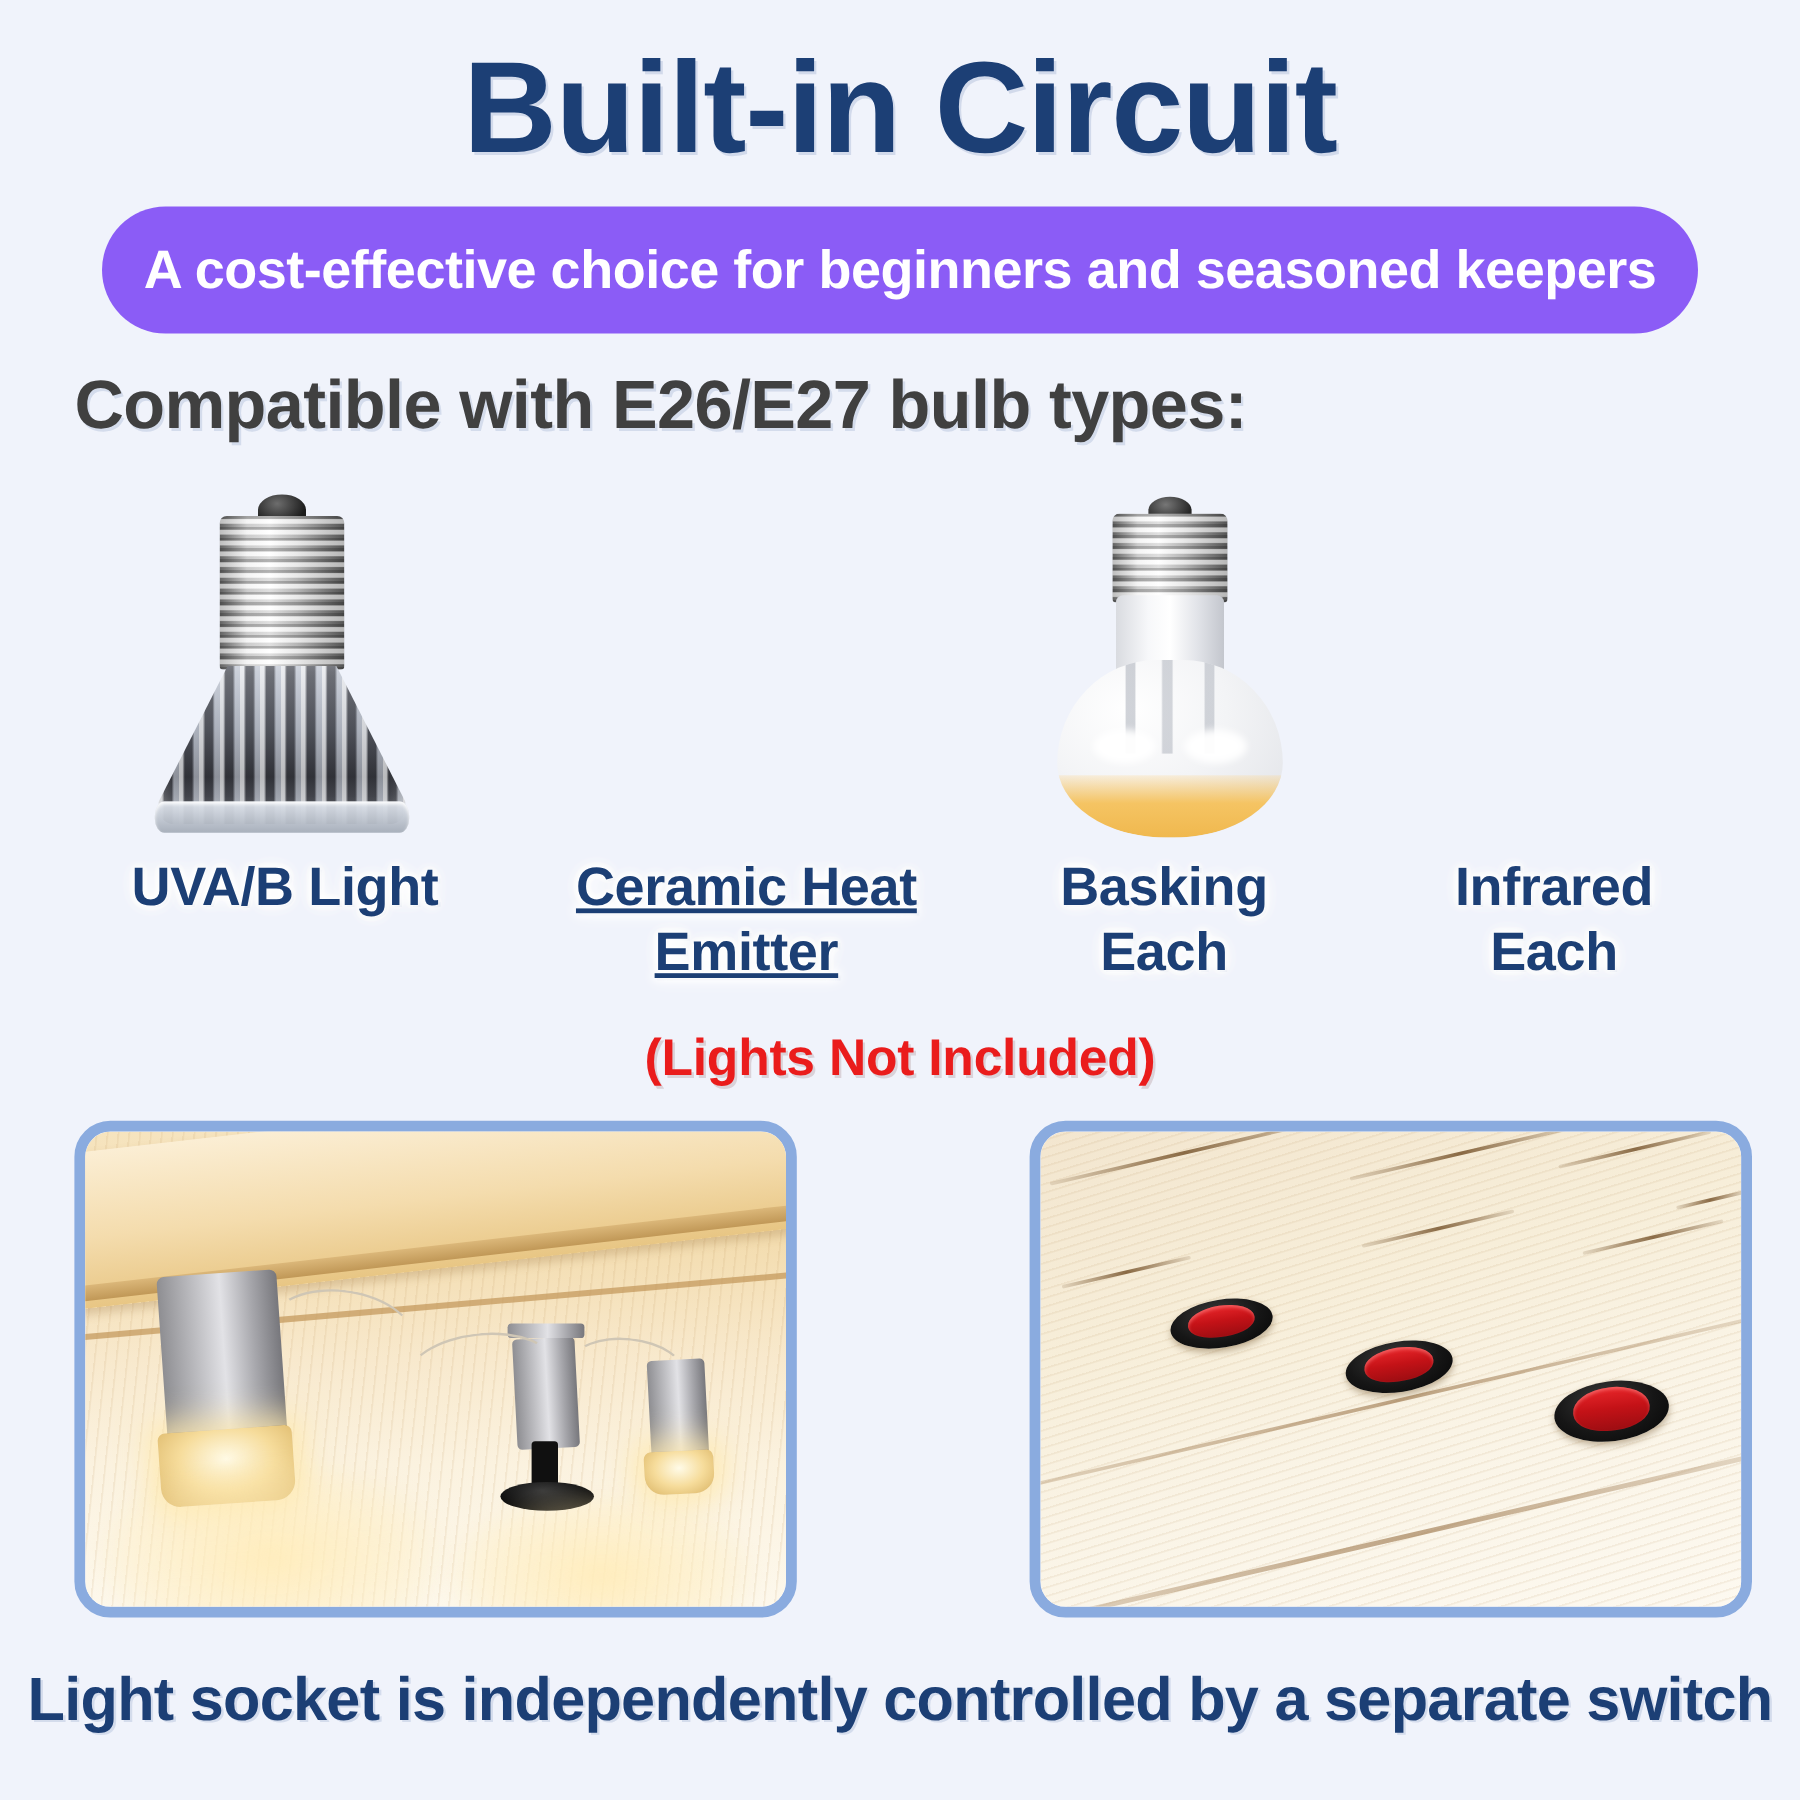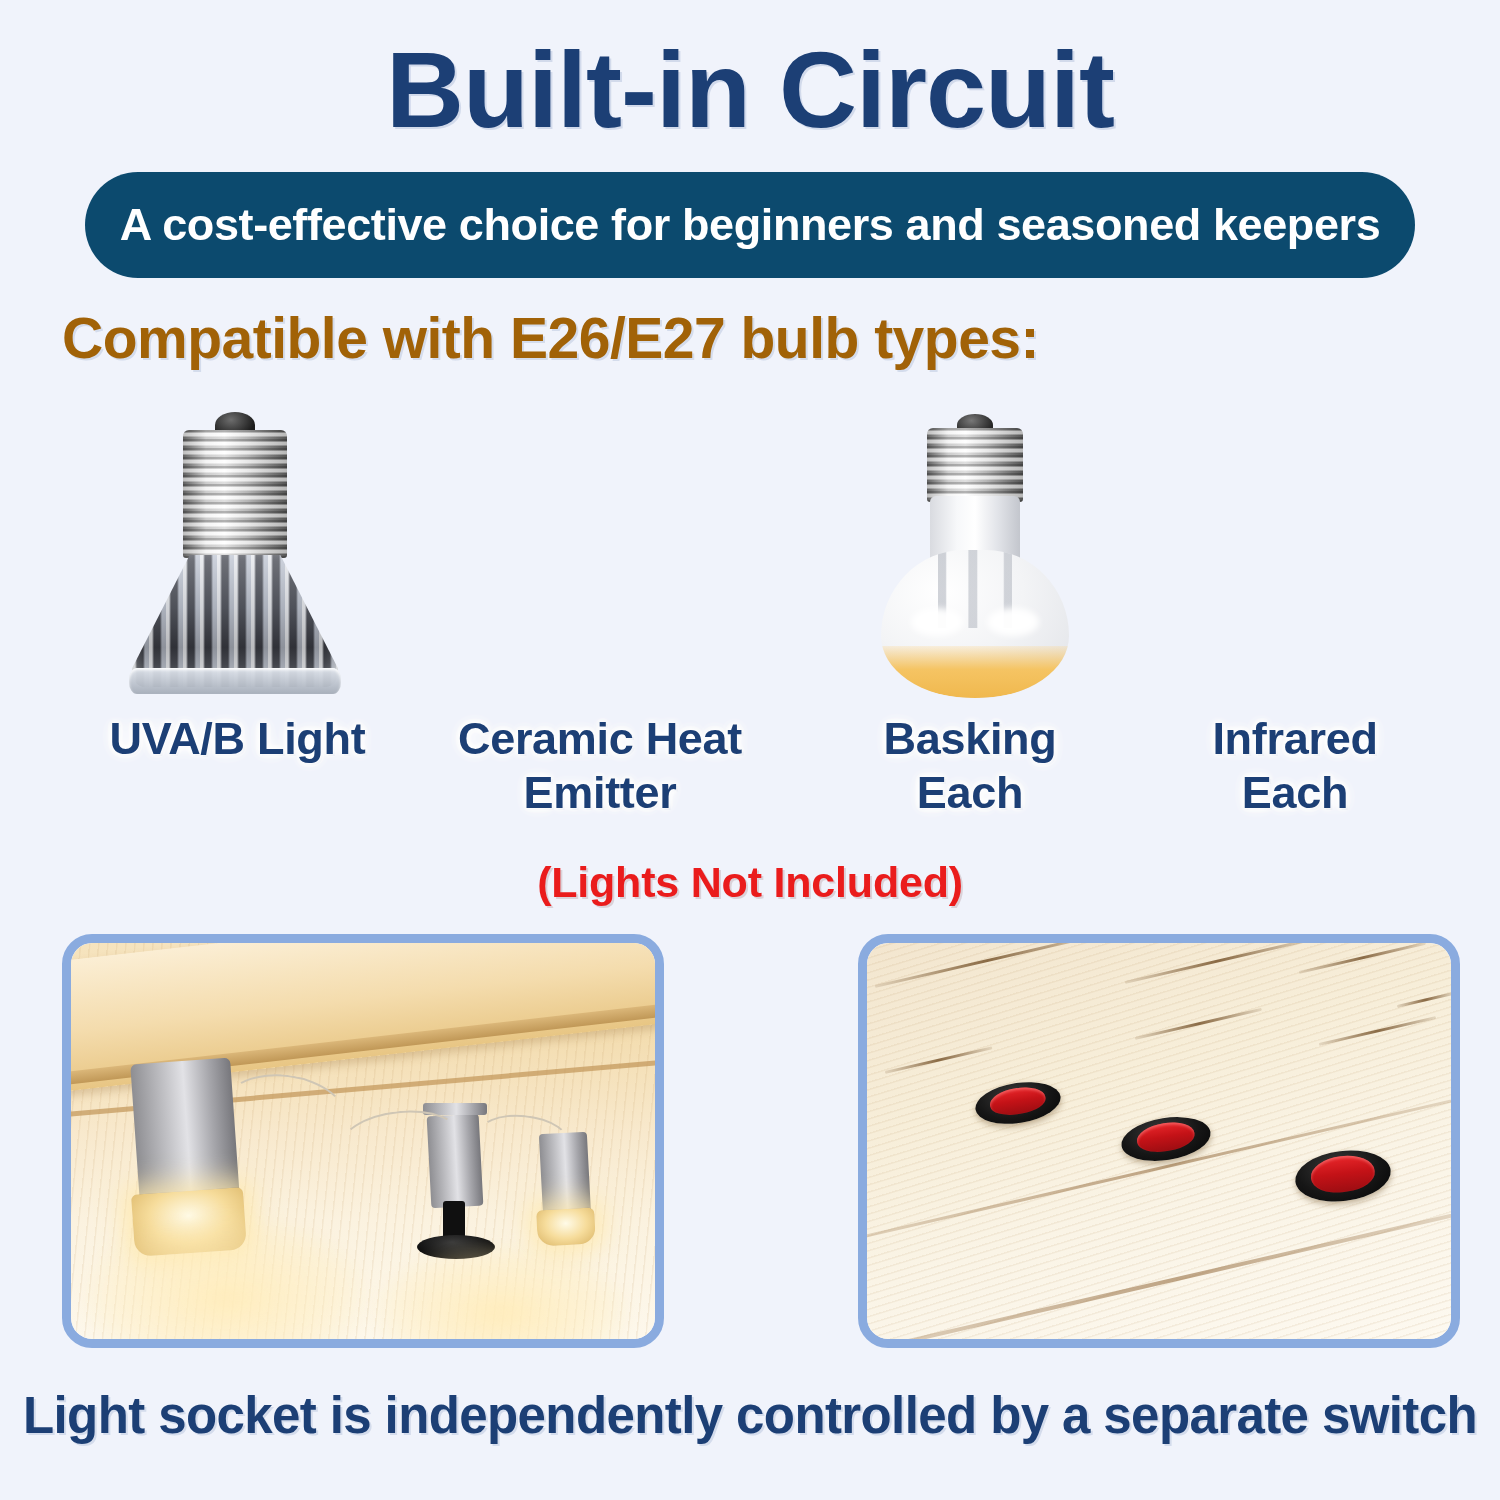--- a/index.html
+++ b/index.html
@@ -31,42 +31,42 @@
     text-shadow: 2px 2px 0 rgba(200,210,230,0.75);
   }
 
   
   .pill {
     position: absolute;
     left: 85px;
     top: 172px;
     width: 1330px;
     height: 106px;
-    background: #0c4a6e;
+    background: #8b5cf6;
     border-radius: 53px;
     display: flex;
     align-items: center;
     justify-content: center;
   }
   .pill-text {
     color: #ffffff;
     font-size: 45px;
     font-weight: bold;
     letter-spacing: -0.4px;
     white-space: nowrap;
   }
 
   
   .section-heading {
     position: absolute;
     left: 62px;
     top: 305px;
     font-size: 57px;
     font-weight: bold;
-    color: #a16207;
+    color: #404040;
     letter-spacing: -0.5px;
     text-shadow: 2px 2px 0 rgba(200,210,230,0.7);
   }
 
   
   .bulb-row {
     position: absolute;
     left: 0;
     top: 400px;
     width: 1500px;
@@ -511,21 +511,21 @@
         <div class="bask-hl" style="left:30px;"></div>
         <div class="bask-hl" style="right:30px;"></div>
         <div class="bask-glow"></div>
       </div>
     </div>
   </div>
 
 </div>
 
 <div class="bulb-label" style="left:55px;width:365px;">UVA/B Light</div>
-<div class="bulb-label" style="left:440px;width:320px;">Ceramic Heat Emitter</div>
+<div class="bulb-label" style="left:462px;width:320px;text-decoration:underline;">Ceramic Heat Emitter</div>
 <div class="bulb-label" style="left:845px;width:250px;">Basking Each</div>
 <div class="bulb-label" style="left:1165px;width:260px;">Infrared Each</div>
 
 <div class="not-included">(Lights Not Included)</div>
 
 <div class="photo left">
   <div class="photo-inner">
     <div class="wood-bg"></div>
     <div class="wood-grain"></div>
     <div class="ceiling-board"></div>

